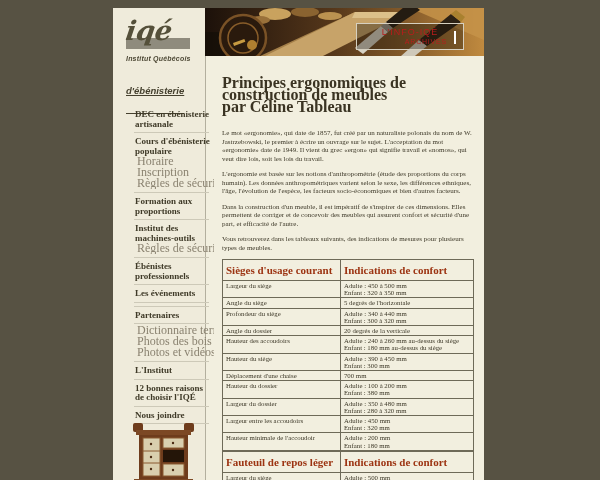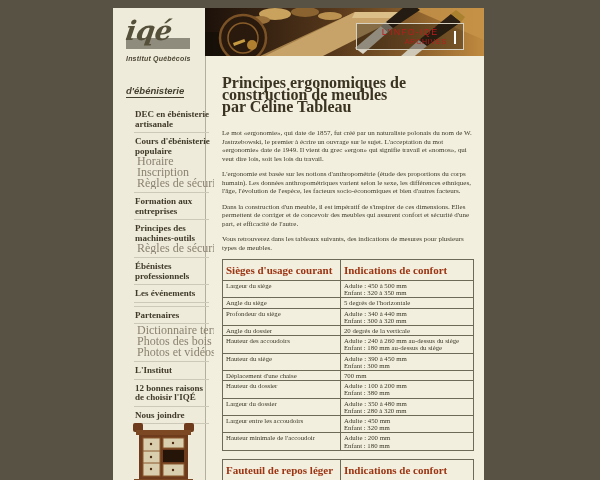--- a/index.html
+++ b/index.html
@@ -23,21 +23,21 @@
     font-size:27px;line-height:25px;color:#55503a;transform:skewX(-8deg);
   }
   .logo-band{width:64px;height:11px;background:#8f8b7d;margin-top:-5px;}
   .logo-line1{
     margin-top:6px;font-family:"Liberation Sans", sans-serif;font-style:italic;
     font-weight:bold;font-size:7px;color:#4e4936;letter-spacing:.2px;
   }
   .logo-line2{
     font-family:"Liberation Sans", sans-serif;font-style:italic;font-weight:bold;
     font-size:9.5px;color:#45402e;border-bottom:1px solid #45402e;
-    display:inline-block;padding-bottom:1px;margin-top:1px;
+    display:inline-block;padding-bottom:17px;margin-top:1px;text-decoration:underline;
   }
   .menu{position:absolute;top:99px;left:8px;width:93px;}
   .menu-item{
     font-weight:bold;font-size:9px;line-height:9.5px;color:#3f3a28;
     padding:3px 2px 0 14px;cursor:pointer;
   }
   .menu-sub{
     font-size:12px;line-height:11px;color:#8a8270;
     padding-left:16px;white-space:nowrap;overflow:hidden;cursor:pointer;
   }
@@ -63,21 +63,21 @@
   .info-bar{position:absolute;right:7px;top:7px;width:2px;height:13px;background:#fff;}
   
   .main{
     position:absolute;left:93px;top:48px;width:278px;box-sizing:border-box;
     padding:21px 10px 0 16px;
   }
   .title,.byline{font-size:16px;font-weight:bold;color:#3a3322;line-height:12px;}
   .paras{margin-top:16px;}
   .para{font-size:7px;line-height:8.5px;color:#3d3828;margin:0 0 7px 0;}
   .data-table{
-    width:100%;border-collapse:collapse;margin-bottom:8px;
+    width:100%;border-collapse:collapse;
     border:1px solid #6e6a58;
     padding-left:28px;
   }
   .data-table th{
     border:1px solid #6e6a58;font-size:11px;color:#9c3311;text-align:left;
     padding:4px 3px;font-weight:bold;line-height:12px;
   }
   .data-table td{
     border:1px solid #6e6a58;font-size:6.8px;line-height:7.2px;color:#3d3828;
     padding:1px 3px;vertical-align:top;
@@ -98,23 +98,23 @@
       <div class="logo-line2">d'ébénisterie</div>
     </div>
     <nav class="menu" id="menu">
         <div class="menu-item">DEC en ébénisterie artisanale</div>
         <div class="menu-sep"></div>
         <div class="menu-item">Cours d'ébénisterie populaire</div>
         <div class="menu-sub">Horaire</div>
         <div class="menu-sub">Inscription</div>
         <div class="menu-sub">Règles de sécurité</div>
         <div class="menu-sep"></div>
-        <div class="menu-item">Formation aux entreprises</div>
-        <div class="menu-sep"></div>
-        <div class="menu-item">Principes des machines-outils</div>
+        <div class="menu-item">Formation aux proportions</div>
+        <div class="menu-sep"></div>
+        <div class="menu-item">Institut des machines-outils</div>
         <div class="menu-sub">Règles de sécurité</div>
         <div class="menu-sep"></div>
         <div class="menu-item">Ébénistes professionnels</div>
         <div class="menu-sep"></div>
         <div class="menu-item">Les événements</div>
         <div class="menu-sep"></div>
         <div class="menu-sep"></div>
         <div class="menu-item">Partenaires</div>
         <div class="menu-sep"></div>
         <div class="menu-sub">Dictionnaire terminologique</div>

